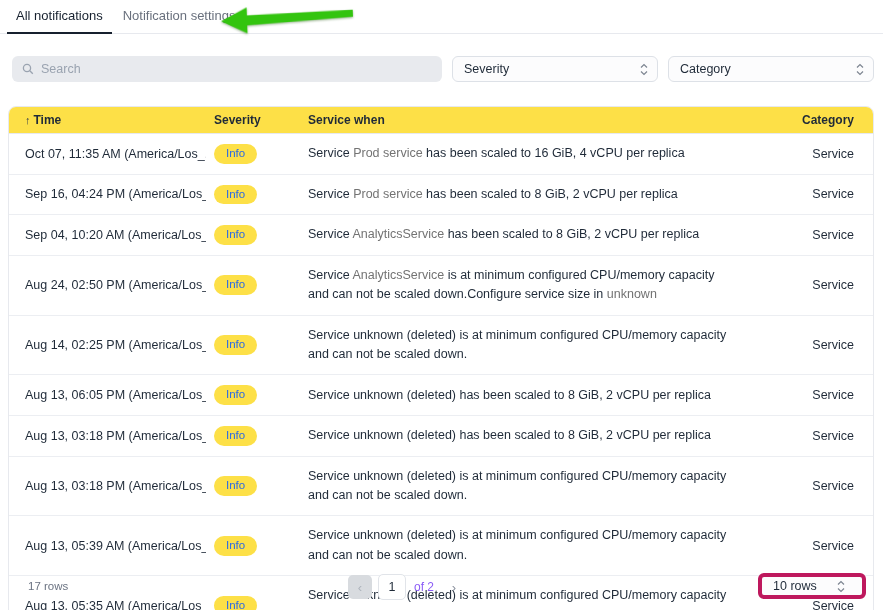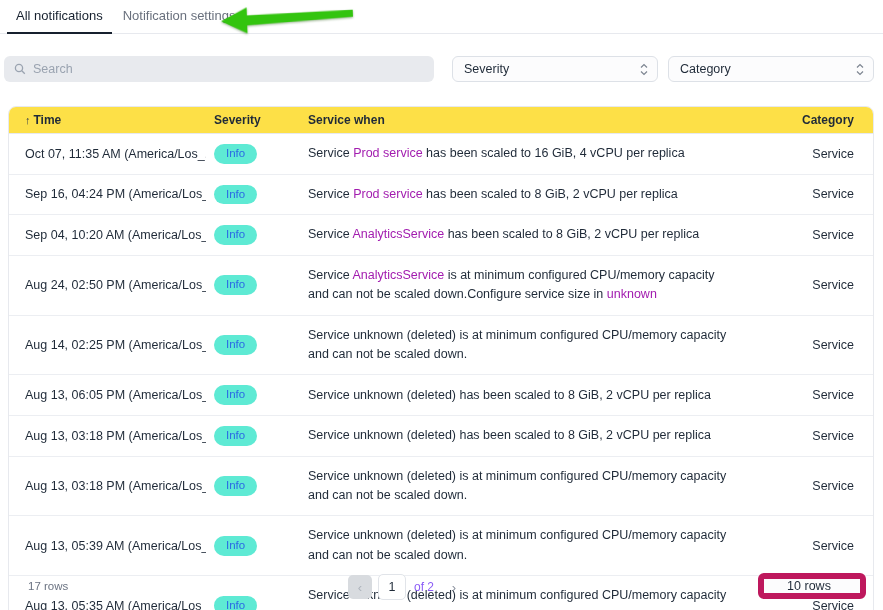--- a/index.html
+++ b/index.html
@@ -48,21 +48,21 @@
     z-index: 5;
     transform: rotate(-2deg);
     filter: drop-shadow(0 1.5px 1px rgba(40,90,20,0.45));
     pointer-events: none;
   }
 
   
   .filters {
     position: absolute;
     top: 56px;
-    left: 4px;
+    left: 12px;
     right: 9px;
     display: flex;
     align-items: flex-start;
   }
   .searchbox {
     width: 430px;
     height: 26px;
     background: #e8eaee;
     border-radius: 6px;
     display: flex;
@@ -125,29 +125,29 @@
     background: #fff;
   }
   tbody tr:first-child td { border-top: none; }
   td.c-time { white-space: nowrap; overflow: hidden; }
   td.c-sev { padding-left: 8px; }
   td.c-notify { padding-left: 8px; line-height: 1.55; }
   td.c-notify .inner { max-width: 452px; display: block; }
   td.c-cat { text-align: right; padding-right: 19px; }
   .badge {
     display: inline-block;
-    background: #5eead4;
+    background: #fde047;
     color: #2b6ae4;
     font-size: 11.5px;
     font-weight: 400;
     border-radius: 11px;
     padding: 3px 12px 4px 12px;
     line-height: 1.1;
   }
-  a.link { color: #a21caf; text-decoration: none; cursor: pointer; }
+  a.link { color: #737373; text-decoration: none; cursor: pointer; }
 
   .sort-arrow { font-size: 11px; font-weight: 400; margin-right: 3px; color: #313c4b; }
 
   
   .footer {
     position: absolute;
     top: 573px;
     left: 8px;
     right: 9px;
     height: 28px;
@@ -191,30 +191,29 @@
     font-family: "Liberation Sans", sans-serif;
   }
   .page-of { font-size: 12px; color: #8b5cf6; margin: 0 2px; }
   .pagesize {
     position: absolute;
     right: 8px;
     top: 0;
     width: 108px;
     height: 26px;
     background: #fcfcfd;
-    border: 6px solid #be185d;
+    border: 4px solid #be185d;
     border-radius: 6px;
     display: flex;
     align-items: center;
     justify-content: space-between;
     padding: 0 17px 0 11px;
     font-size: 12.5px;
     color: #1f2a38;
     cursor: pointer;
-    flex-direction: column;
   }
 </style>
 </head>
 <body>
 
 <div class="tabbar">
   <div class="tab active">All notifications</div>
   <div class="tab">Notification settings</div>
 </div>
 

